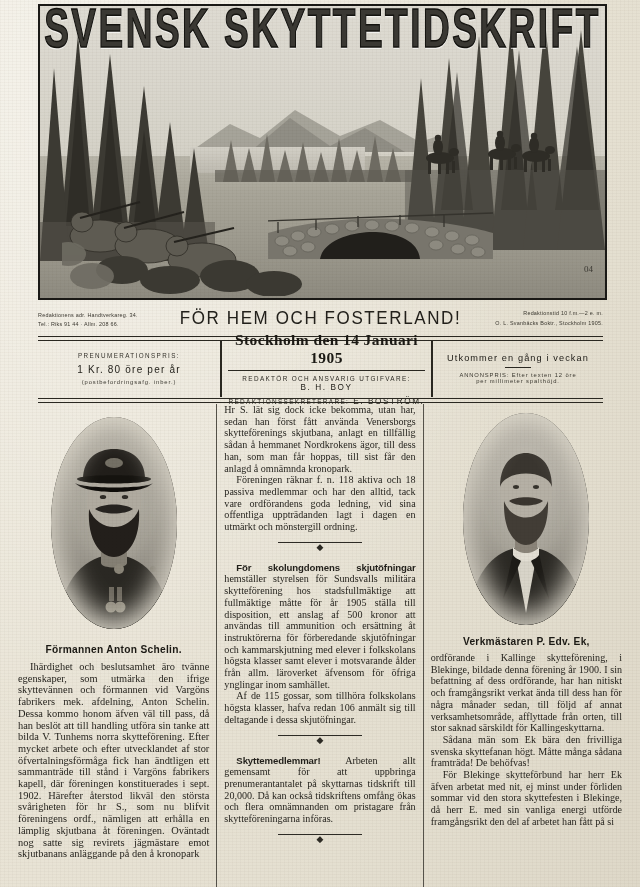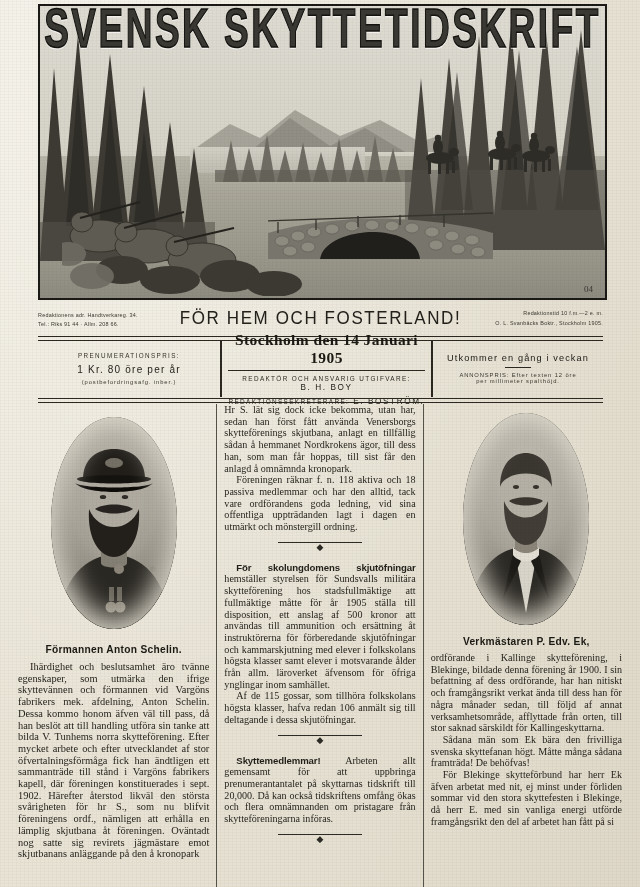--- a/index.html
+++ b/index.html
@@ -63,21 +63,21 @@
   }
   .forestL{position:absolute;left:0;top:20px;width:175px;height:235px;z-index:3;}
   .forestR{position:absolute;right:0;top:14px;width:200px;height:230px;z-index:3;}
   .forestMid{position:absolute;left:175px;top:118px;width:200px;height:58px;z-index:2;}
   .bridge{
     position:absolute;left:228px;top:205px;width:225px;height:50px;z-index:4;
   }
   .soldiers{position:absolute;left:22px;top:178px;width:245px;height:112px;z-index:5;}
   .riders{position:absolute;left:378px;top:120px;width:165px;height:58px;z-index:4;}
   .sigil{
-    position:absolute;right:12px;bottom:4px;z-index:6;
+    position:absolute;right:12px;bottom:24px;z-index:6;
     font-family:"Liberation Serif", serif;font-size:9px;color:#2c2a25;opacity:.85;
   }
 
   
   .motto-row{
     position:absolute;left:38px;top:308px;width:565px;height:30px;
   }
   .motto{
     position:absolute;left:0;right:0;top:0;text-align:center;
     font-family:"Liberation Sans", sans-serif;

